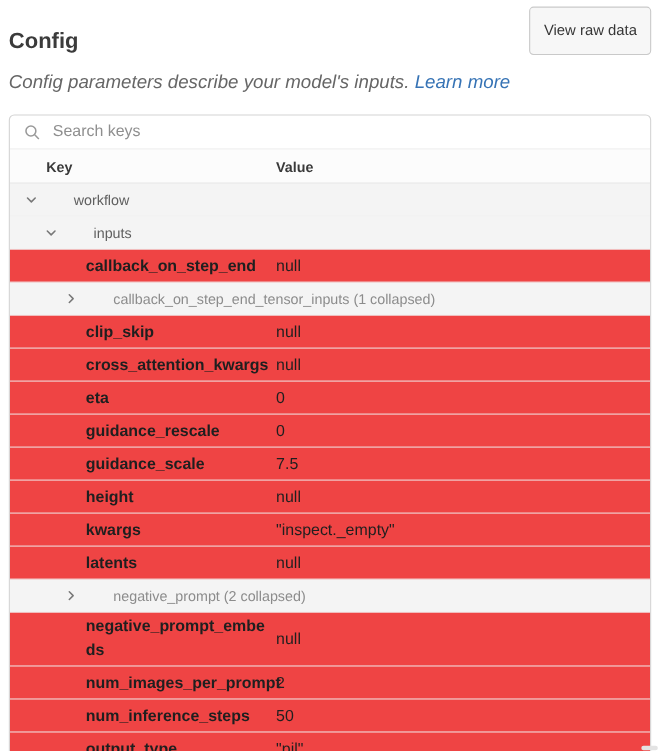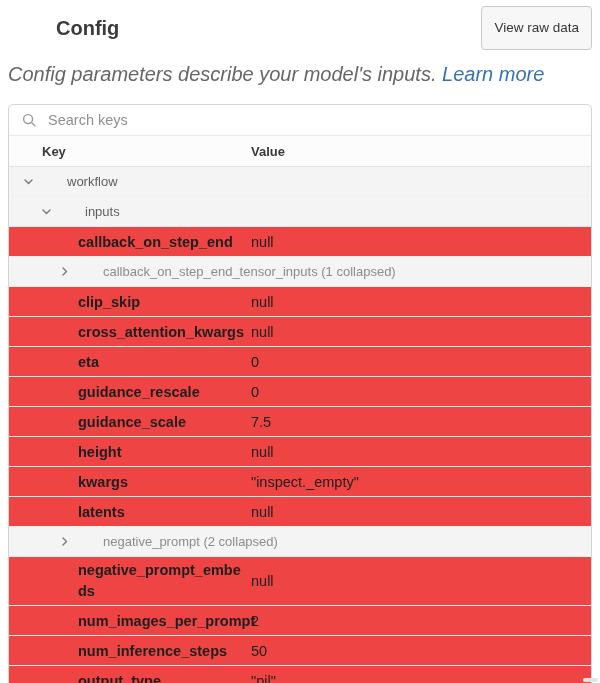--- a/index.html
+++ b/index.html
@@ -3,30 +3,30 @@
 <meta charset="utf-8">
 <style>
   html,body{margin:0;padding:0;}
   body{
     width:600px;height:683px;background:#ffffff;overflow:hidden;
     font-family:"Liberation Sans",sans-serif;position:relative;
   }
   .page{padding:0 8px;}
 
   
-  .topbar{display:flex;justify-content:space-between;align-items:center;padding-top:6px;margin-left:48px;}
+  .topbar{display:flex;justify-content:space-between;align-items:flex-end;padding-top:6px;}
   .page-title{font-size:20px;font-weight:600;color:#3b3b3b;margin:0;line-height:24px;}
   .raw-btn{
     background:#f7f7f7;border:1px solid #c9c9c9;border-radius:4px;
     font-family:"Liberation Sans",sans-serif;font-size:13.5px;color:#363636;
     padding:13px 12px;line-height:16px;cursor:pointer;
   }
 
   
-  .subtitle{margin:16px 0 0;font-style:italic;font-size:20px;color:#666;line-height:17px;}
+  .subtitle{margin:16px 0 0;font-style:italic;font-size:17px;color:#666;line-height:17px;}
   .subtitle a{color:#3673b5;text-decoration:none;cursor:pointer;}
 
   
   .panel{
     margin-top:21px;border:1px solid #d4d4d4;border-radius:5px;
     height:596px;box-sizing:border-box;overflow:hidden;background:#fff;
   }
 
   
   .search-row{height:31px;display:flex;align-items:center;padding-left:13px;border-bottom:1px solid #e9e9e9;box-sizing:border-box;}

